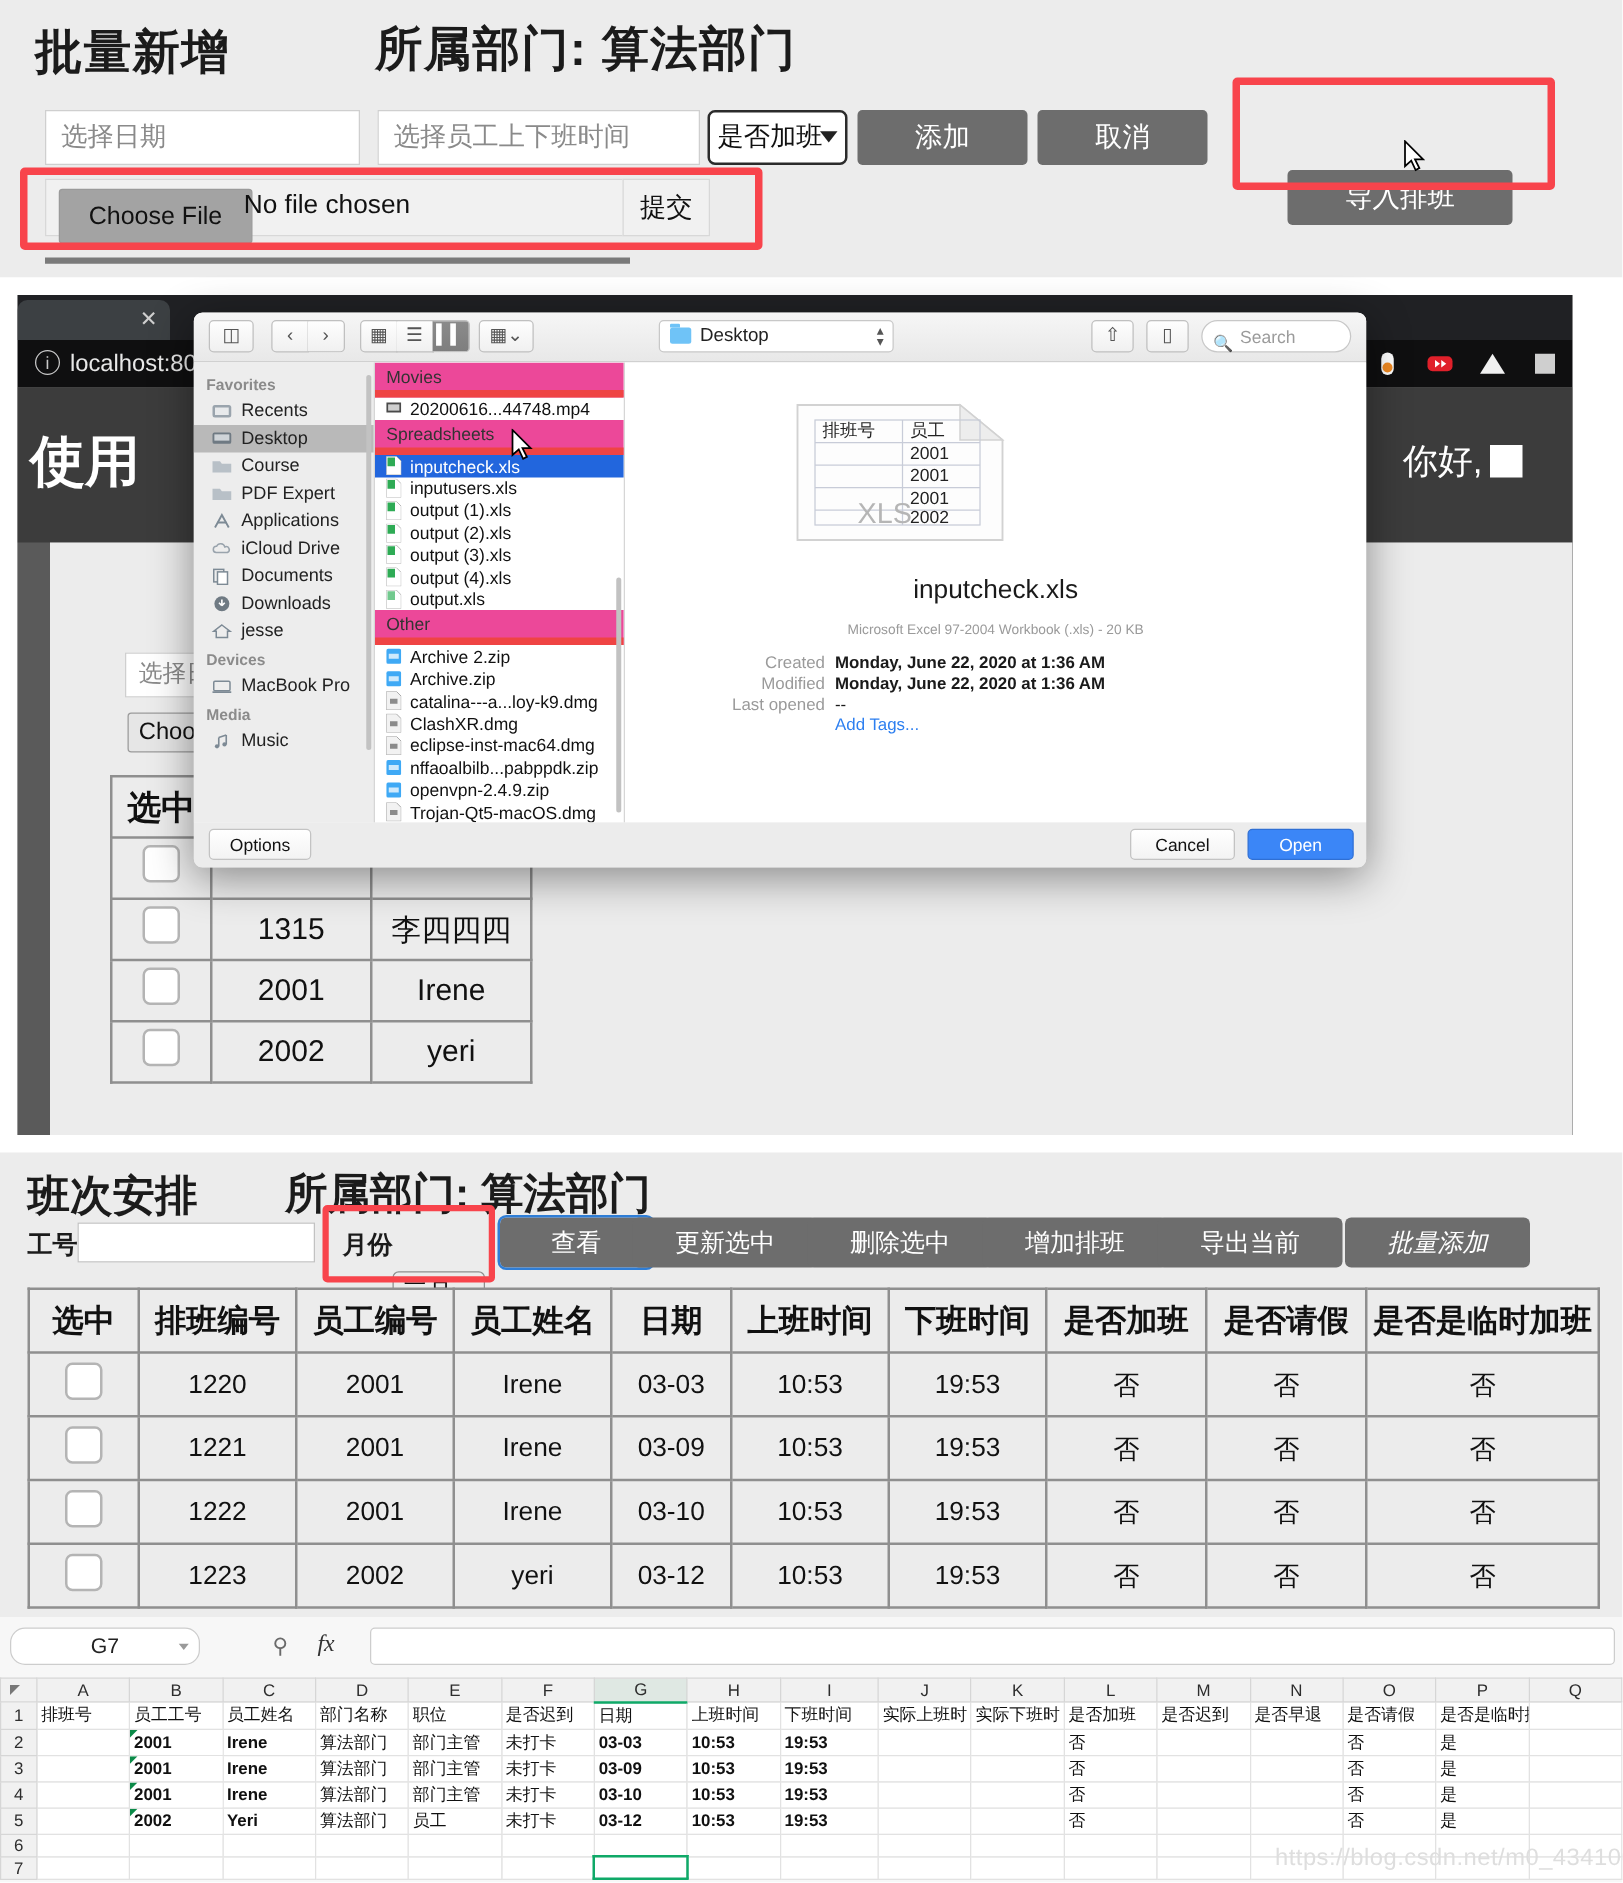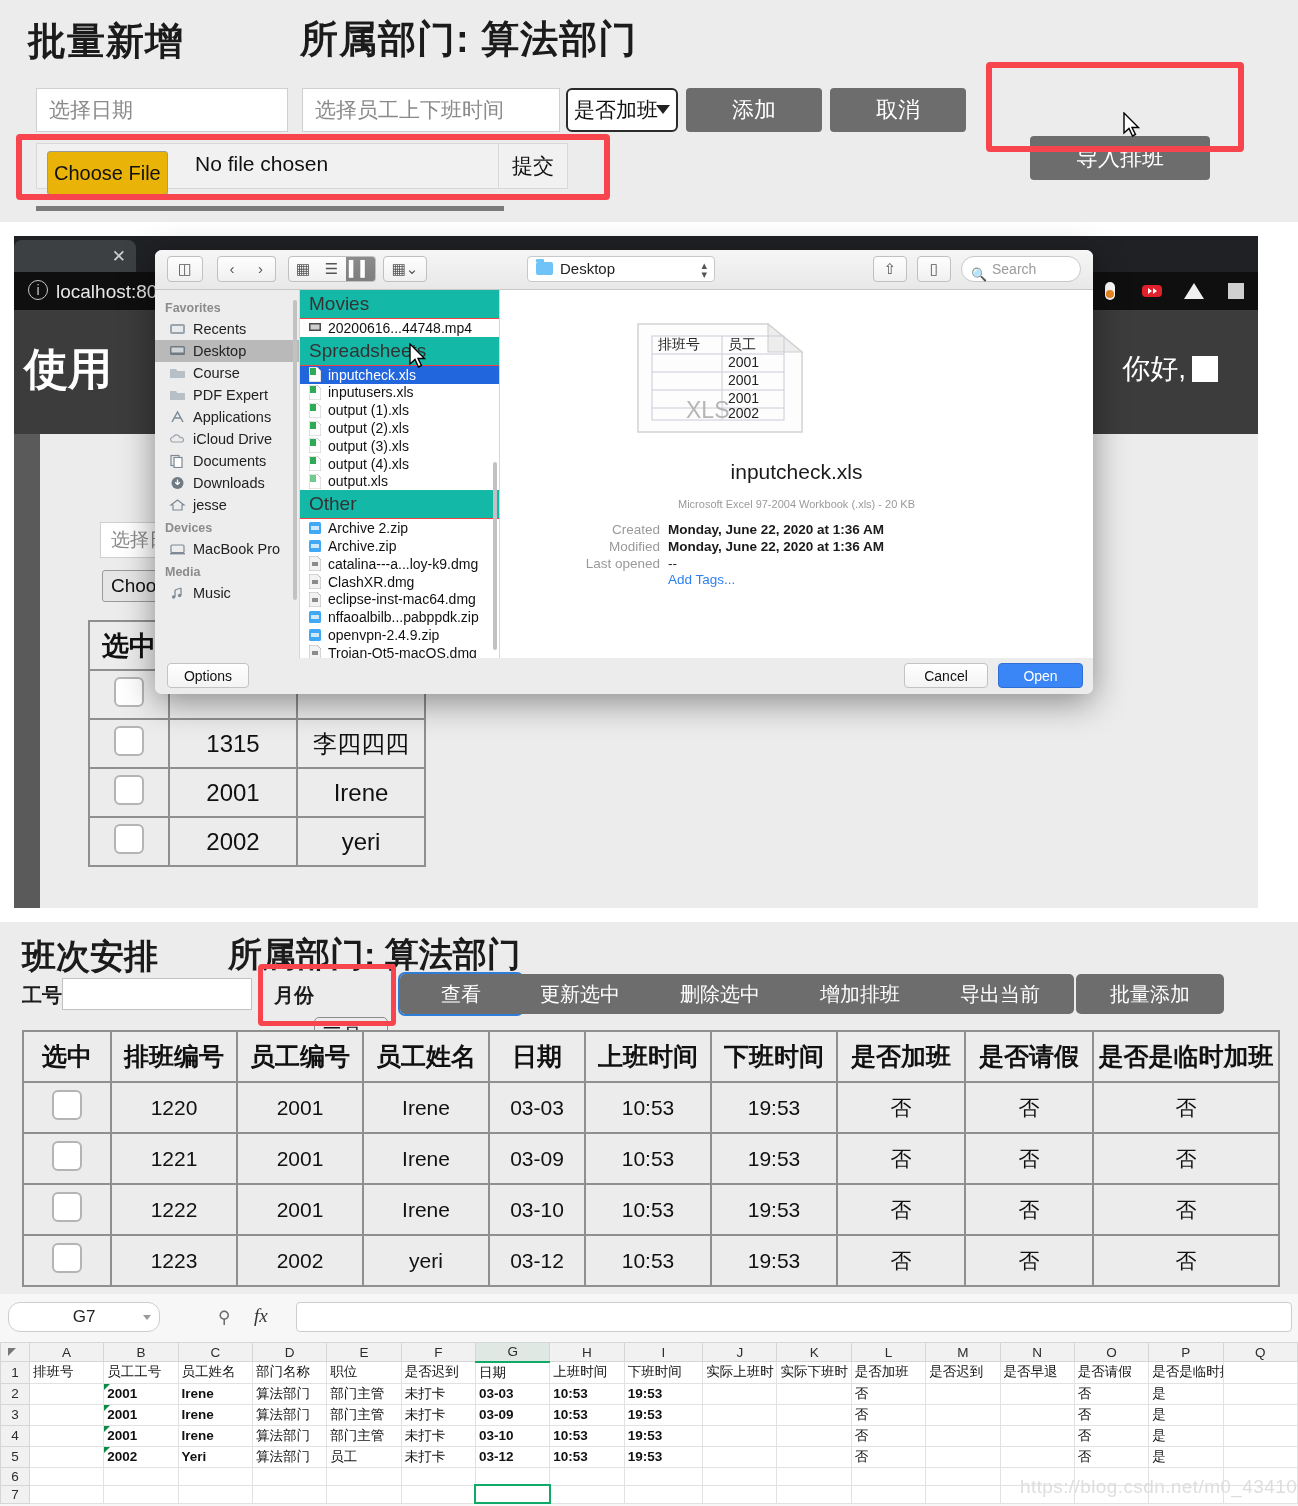--- a/index.html
+++ b/index.html
@@ -50,22 +50,22 @@
   #p1-add { left:686px; width:136px; }
   #p1-cancel { left:830px; width:136px; }
   #p1-import { left:1030px; width:180px;margin-top:48px; }
 
   #p1-file-row {
     position:absolute; left:36px; top:143px; width:530px; height:46px;
     background:#f1f1f1; border:1px solid #d8d8d8;
   }
   #p1-choose {
     position:absolute; left:10px; top:7px; height:44px;
-    background:#eab308; border:1px solid #9a9a9a; border-radius:3px;
-    font-size:20px; font-family:inherit; color:#111; padding:0 6px; line-height:30px;
+    background:#a3a3a3; border:1px solid #9a9a9a; border-radius:3px;
+    font-size:20px; font-family:inherit; color:#111; padding:0 23px; line-height:30px;
     cursor:pointer;
   }
   #p1-nofile {
     position:absolute; left:158px; top:8px; font-size:21px; color:#111;
   }
   #p1-submit {
     position:absolute; left:498px; top:143px; width:70px; height:46px;
     background:#f1f1f1; border:1px solid #d8d8d8;
     font-size:21px; font-family:inherit; color:#111; cursor:pointer;
   }
@@ -175,21 +175,21 @@
 
   #mac-body { position:absolute; left:0; top:40px; width:938px; height:368px; background:#fff; display:flex; }
   #mac-side { width:145px; background:#ededed; border-right:1px solid #d6d6d6; padding-top:6px; overflow:hidden; position:relative;}
   .side-hd { font-size:12.5px; color:#8b8b8b; font-weight:bold; padding:5px 0 3px 10px; }
   .side-it { display:flex; align-items:center; height:22px; padding-left:14px; font-size:14.5px; color:#222; }
   .side-it.sel { background:#b9b9b9; }
   .side-ic { width:17px; height:14px; margin-right:7px; flex:none; color:#7d8a95; }
   #side-scroll { position:absolute; right:2px; top:10px; width:4px; height:300px; background:#c2c2c2; border-radius:2px; }
 
   #mac-list { width:200px; background:#fff; border-right:1px solid #d6d6d6; position:relative; overflow:hidden; }
-  .grp-hd { font-size:19px; color:#333; padding:3px 0 3px 9px; background:#14b8a6; border-bottom:1px solid #ef4444; }
+  .grp-hd { font-size:14px; color:#333; padding:3px 0 3px 9px; background:#ec4899; border-bottom:6px solid #ef4444; }
   .file-it { display:flex; align-items:center; height:17.8px; padding-left:9px; font-size:14px; color:#111; }
   .file-it.sel { background:#2266dd; color:#fff; }
   .f-ic { width:12px; height:15px; margin-right:7px; flex:none; }
   #list-scroll { position:absolute; right:2px; top:172px; width:4px; height:188px; background:#c2c2c2; border-radius:2px; }
 
   #mac-prev { flex:1; background:#fff; position:relative; }
   #prev-icon { position:absolute; left:136px; top:32px; width:168px; height:112px; }
   #prev-name { position:absolute; left:0; right:0; top:170px; text-align:center; font-size:21px; color:#1a1a1a; }
   #prev-kind { position:absolute; left:0; right:0; top:208px; text-align:center; font-size:11px; color:#9a9a9a; }
   .prev-row { position:absolute; left:0; width:100%; font-size:13.5px; }
@@ -224,21 +224,21 @@
   #hl-month { left:258px; top:42px; width:138px; height:62px; border-width:5px; }
   .p3-btn {
     position:absolute; top:52px; height:40px; background:#6d6d6d; color:#fff;
     border:none; border-radius:5px; font-size:20px; font-family:inherit; cursor:pointer;
   }
   #p3-view { left:400px; width:122px; outline:2px solid #2e7dd6; }
   #p3-update { left:506px; width:148px; }
   #p3-delete { left:646px; width:148px; }
   #p3-addshift { left:786px; width:148px; }
   #p3-export { left:926px; width:148px; }
-  #p3-batch { left:1076px; width:148px; }
+  #p3-batch { left:1076px; width:148px;font-style:italic; }
 
   #p3-tbl { position:absolute; left:22px; top:108px; border-collapse:collapse; }
   #p3-tbl th, #p3-tbl td {
     border:2px solid #8f8f8f; background:#ececec;
     height:51px; text-align:center; color:#111;
   }
   #p3-tbl th { font-size:25px; font-weight:bold; }
   #p3-tbl td { font-size:21px; }
 
   

